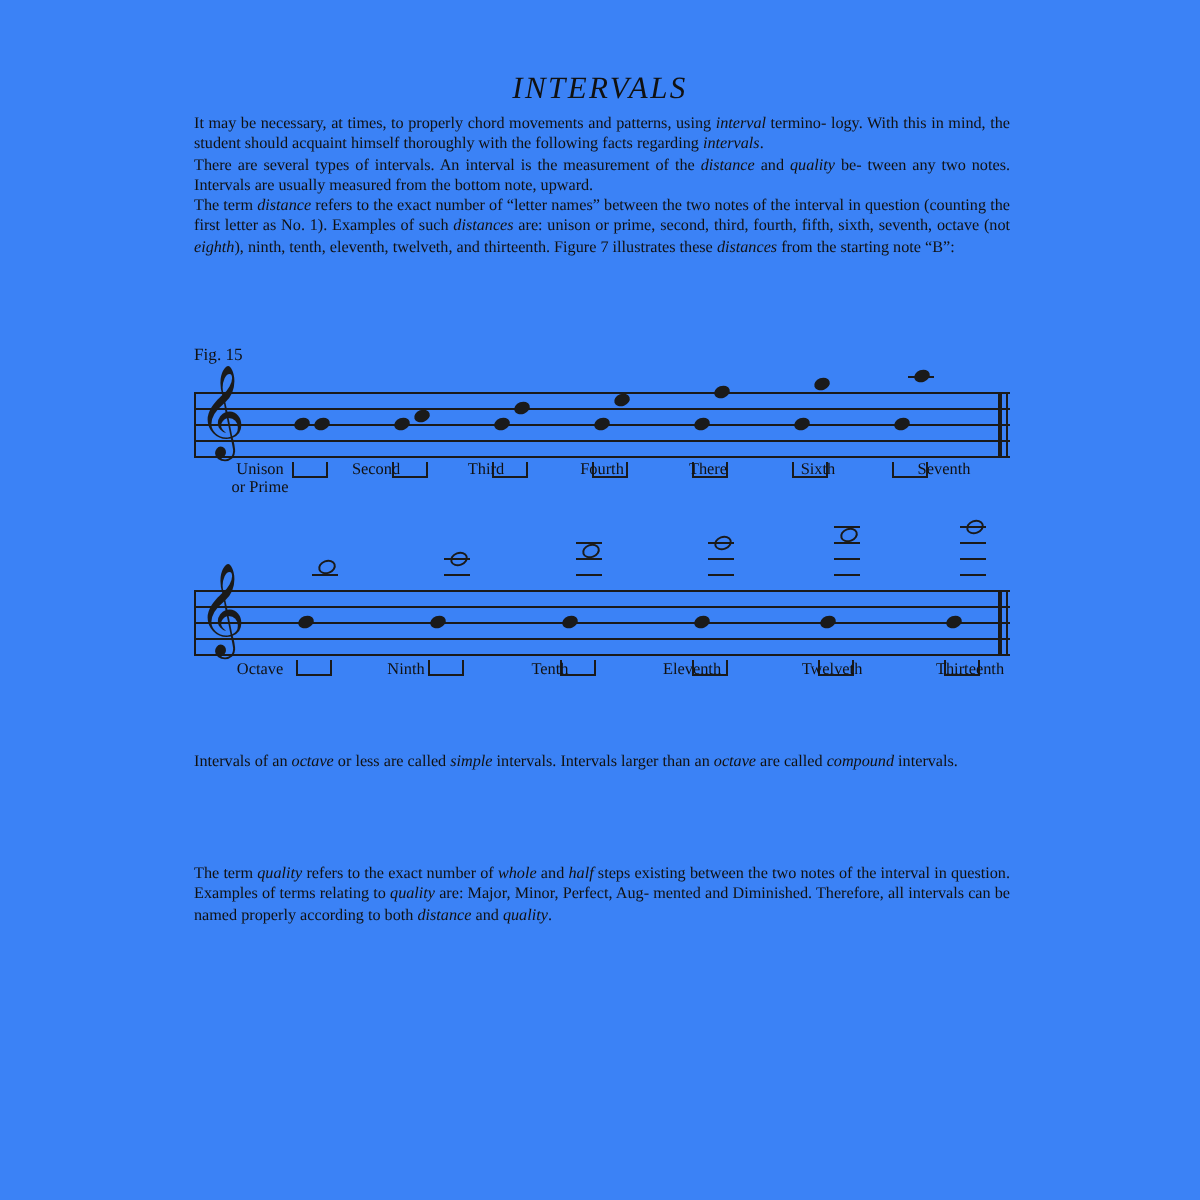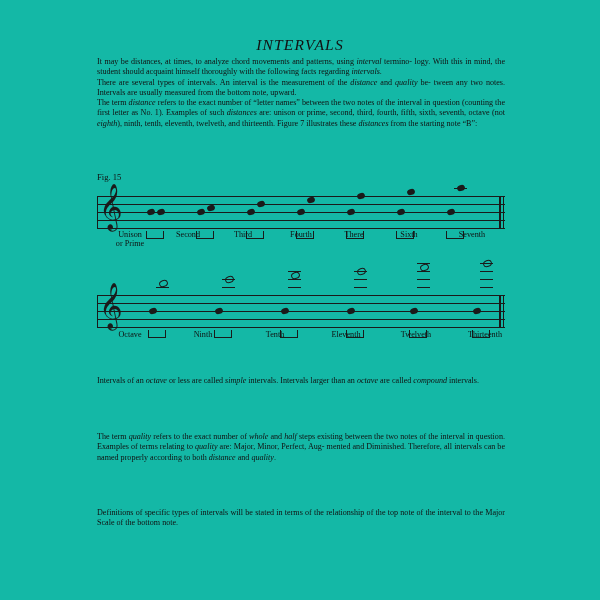--- a/index.html
+++ b/index.html
@@ -13,21 +13,21 @@
     font-family: "Liberation Serif", serif;
     color: #111111;
     position: relative;
     overflow: hidden;
   }
   .page {
     position: absolute;
     left: 0; top: 0;
     width: 600px;
     height: 600px;
-    background: #14b8a6;
+    background: #3b82f6;
     text-decoration: underline;
   }
   .title {
     position: absolute;
     left: 0; right: 0;
     top: 36px;
     text-align: center;
     font-style: italic;
     font-size: 15.5px;
     letter-spacing: 1.2px;
@@ -156,21 +156,21 @@
   }
 </style>
 </head>
 <body>
 
 <div class="page">
 
   <div class="title">INTERVALS</div>
 
   <div class="body-text" id="para1">
-    <span>It may be distances, at times, to analyze chord movements and patterns, using </span><i>interval</i><span> termino-</span>
+    <span>It may be necessary, at times, to properly chord movements and patterns, using </span><i>interval</i><span> termino-</span>
     <span>logy. With this in mind, the student should acquaint himself thoroughly with the following facts</span>
     <span>regarding </span><i>intervals</i><span>.</span><br>
     <span>There are several types of intervals. An interval is the measurement of the </span><i>distance</i><span> and </span><i>quality</i><span> be-</span>
     <span>tween any two notes. Intervals are usually measured from the bottom note, upward.</span><br>
     <span>The term </span><i>distance</i><span> refers to the exact number of “letter names” between the two notes of the interval</span>
     <span>in question (counting the first letter as No. 1). Examples of such </span><i>distances</i><span> are: unison or prime,</span>
     <span>second, third, fourth, fifth, sixth, seventh, octave (not </span><i>eighth</i><span>), ninth, tenth, eleventh, twelveth,</span>
     <span>and thirteenth. Figure 7 illustrates these </span><i>distances</i><span> from the starting note “B”:</span>
   </div>
 
@@ -331,19 +331,15 @@
     <i>compound</i><span> intervals.</span>
   </div>
 
   <div class="body-text" id="para3">
     <span>The term </span><i>quality</i><span> refers to the exact number of </span><i>whole</i><span> and </span><i>half</i><span> steps existing between the two notes</span>
     <span>of the interval in question. Examples of terms relating to </span><i>quality</i><span> are: Major, Minor, Perfect, Aug-</span>
     <span>mented and Diminished. Therefore, all intervals can be named properly according to both </span><i>distance</i>
     <span>and </span><i>quality</i><span>.</span>
   </div>
 
-  <div class="body-text" id="para4">
-    <span>Definitions of specific types of intervals will be stated in terms of the relationship of the top note</span>
-    <span>of the interval to the Major Scale of the bottom note.</span>
-  </div>
 
 
 </div>
 
 </body></html>

